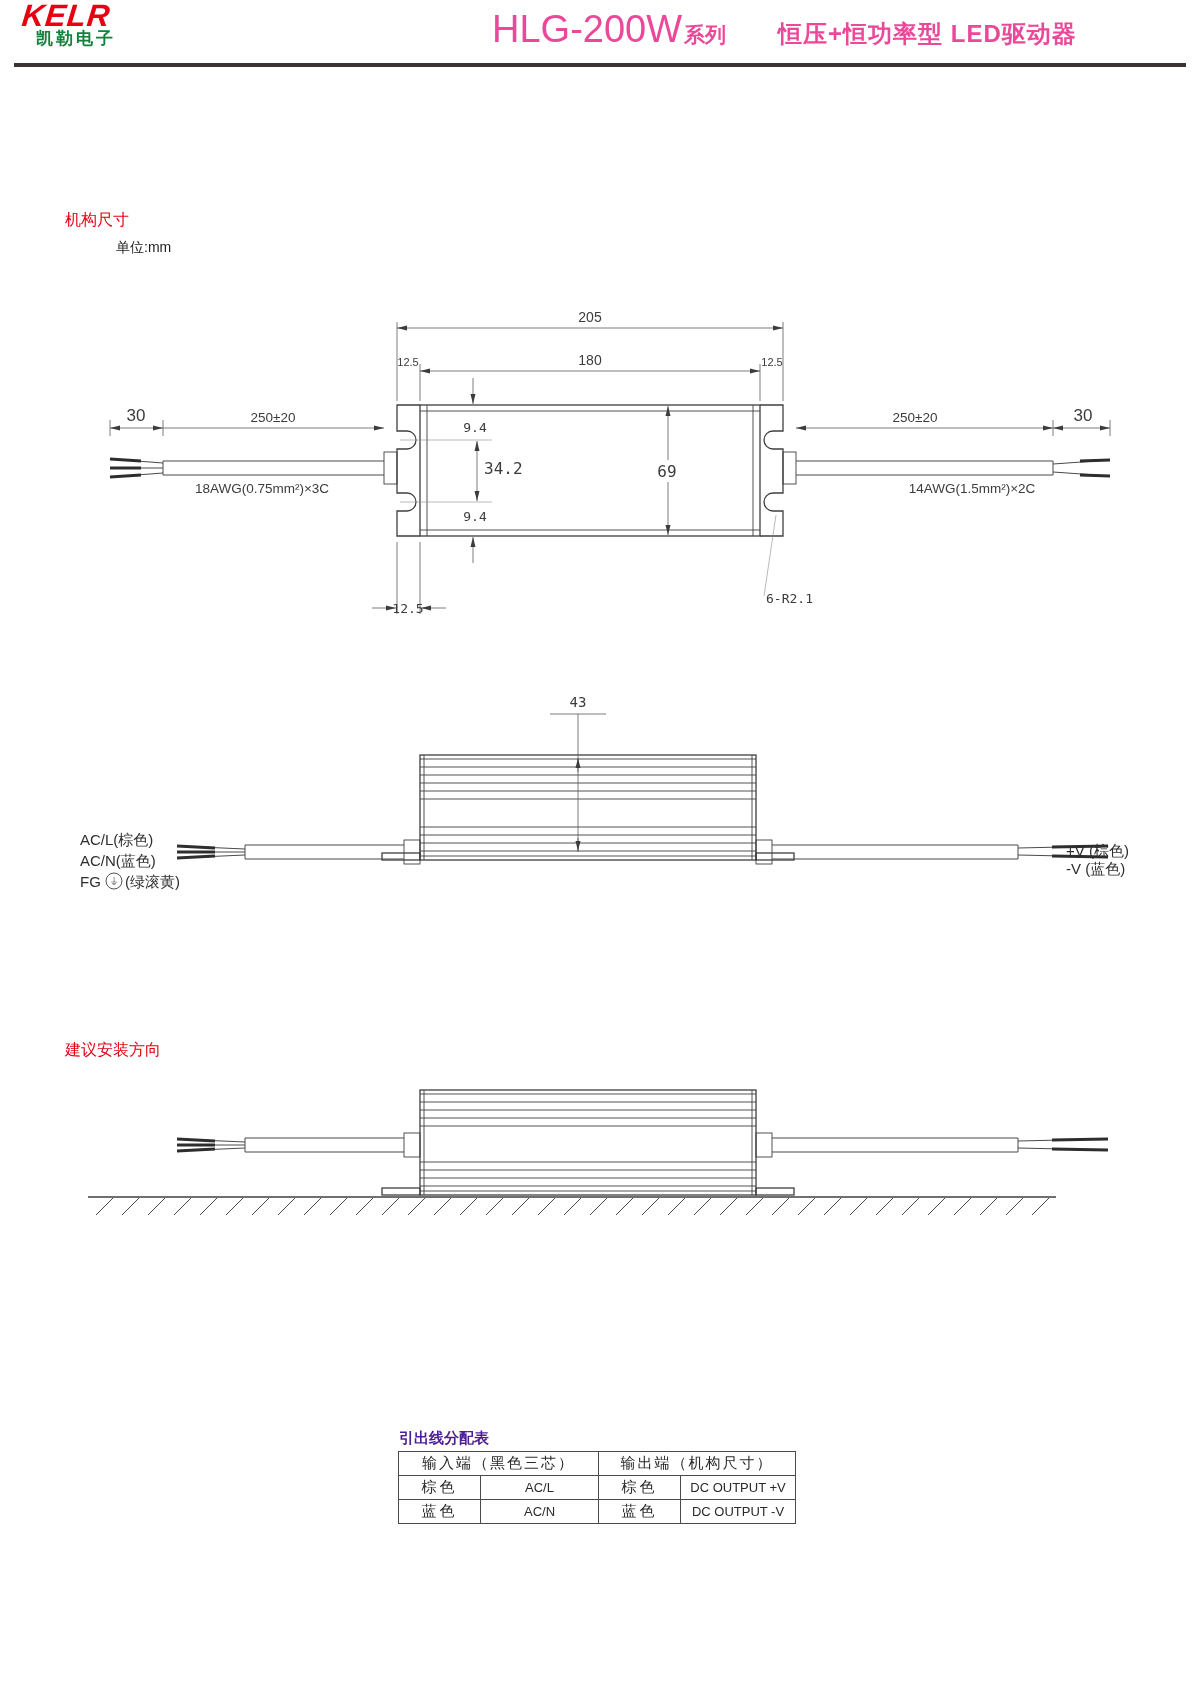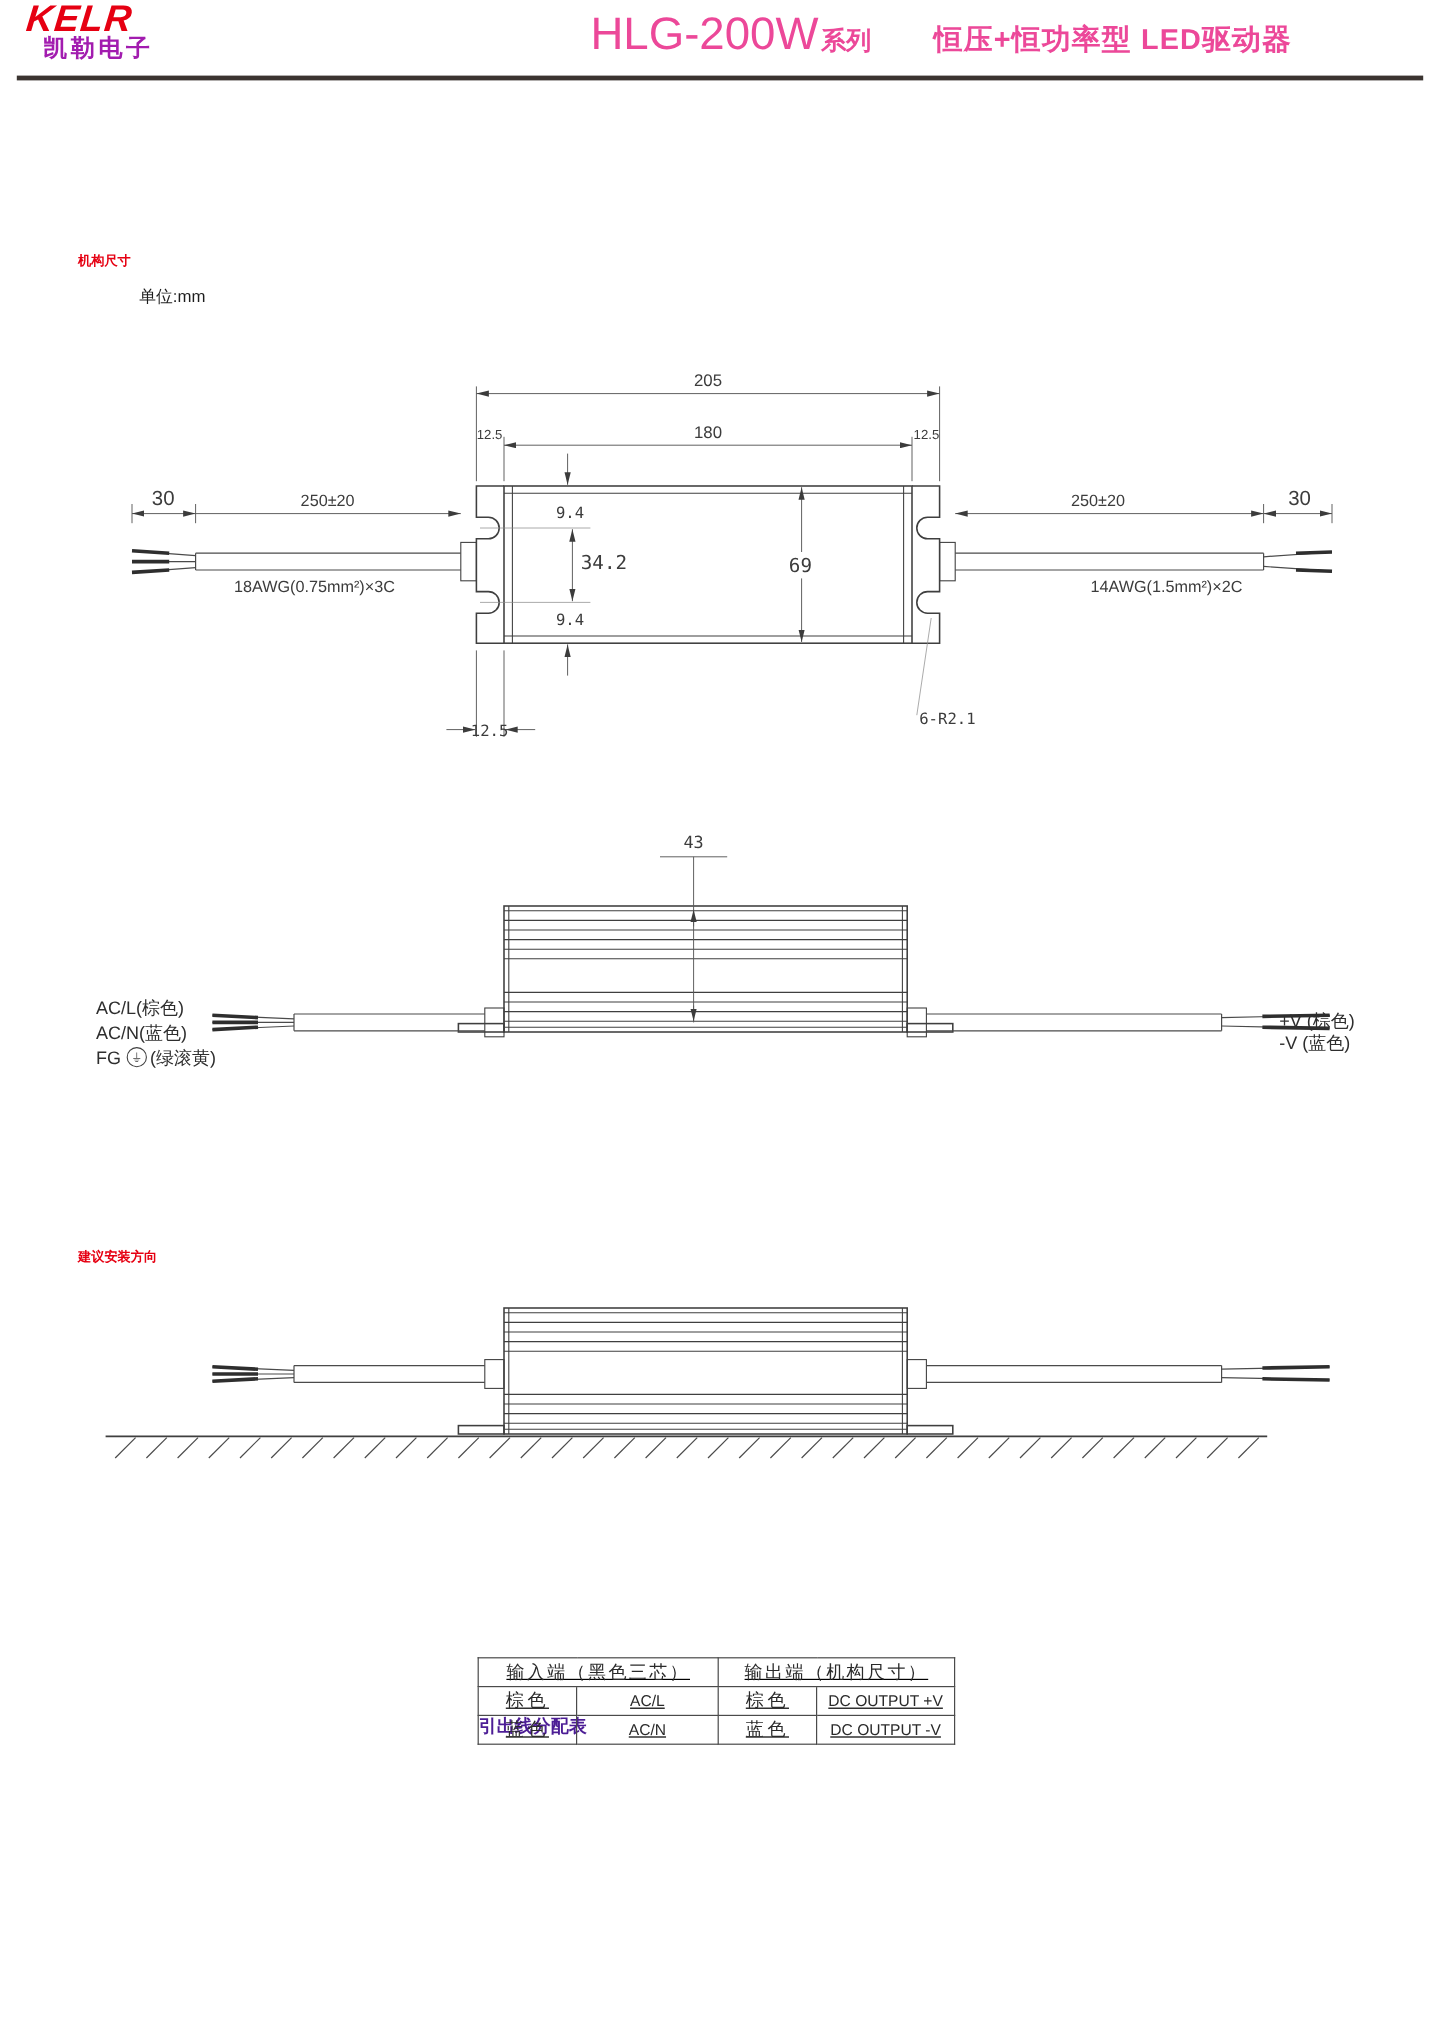--- a/index.html
+++ b/index.html
@@ -2,28 +2,28 @@
 <html><head>
 <meta charset="utf-8">
 <style>
   html,body{margin:0;padding:0;background:#fff;}
   #page{position:relative;width:1200px;height:1695px;background:#fff;overflow:hidden;
         font-family:"Liberation Sans",sans-serif;}
   
   .logo-main{position:absolute;left:22px;top:-2px;font-family:"Liberation Sans",sans-serif;
              font-style:italic;font-weight:900;font-size:31px;color:#e60012;letter-spacing:1px;
              transform:skewX(-6deg);}
-  .logo-sub{position:absolute;left:36px;top:27px;font-weight:bold;font-size:20px;color:#a21caf;
+  .logo-sub{position:absolute;left:36px;top:27px;font-weight:bold;font-size:17px;color:#15803d;
             letter-spacing:3px;}
   .title-block{position:absolute;left:492px;top:8px;display:flex;align-items:baseline;color:#ec4899;}
   .model{font-size:38px;font-weight:400;letter-spacing:0px;}
   .series{font-size:21px;font-weight:bold;margin-left:2px;}
   .subtitle{font-size:24px;font-weight:bold;margin-left:52px;letter-spacing:1px;}
   .rule{position:absolute;left:14px;top:63px;width:1172px;height:4px;background:#3b3430;}
-  .sec-title{position:absolute;font-size:11px;font-weight:bold;color:#e60012;}
+  .sec-title{position:absolute;font-size:16px;font-weight:normal;color:#e60012;}
   #sec1{left:65px;top:210px;}
   #sec2{left:65px;top:1040px;}
   .unit{position:absolute;left:69px;top:239px;font-size:14px;color:#1d1d1d;margin-left:47px;}
   
   #draw{position:absolute;left:0;top:0;}
   .obj{stroke:#3f3f3f;stroke-width:1.3;fill:none;}
   .obj2{stroke:#3f3f3f;stroke-width:0.9;fill:none;}
   .dim{stroke:#5a5a5a;stroke-width:0.8;fill:none;}
   .thin{stroke:#8a8a8a;stroke-width:0.6;fill:none;}
   .wire{stroke:#4a4a4a;stroke-width:1;fill:none;}
@@ -34,21 +34,21 @@
   .d1{font:14px "Liberation Sans",sans-serif;}
   .d2{font:11px "Liberation Sans",sans-serif;}
   .d3{font:17px "Liberation Sans",sans-serif;}
   .d4{font:13.5px "Liberation Sans",sans-serif;}
   .dm{font:13px "DejaVu Sans Mono",monospace;}
   .dmlg{font:16px "DejaVu Sans Mono",monospace;}
   .dm43{font:14px "DejaVu Sans Mono",monospace;}
   .lbl{font:15px "Liberation Sans",sans-serif;fill:#2e2e2e;}
   
   .tbl-title{position:absolute;left:399px;top:1429px;font-size:15px;font-weight:bold;color:#4c1d95;}
-  table.wires{position:absolute;left:398px;top:1381px;border-collapse:collapse;table-layout:fixed;text-decoration:underline;}
+  table.wires{position:absolute;left:398px;top:1451px;border-collapse:collapse;table-layout:fixed;}
   table.wires td,table.wires th{border:1px solid #4a4a4a;height:23px;padding:0;text-align:center;
        font-weight:normal;color:#2a2a2a;white-space:nowrap;overflow:hidden;}
   .cw1{width:82px;} .cw2{width:118px;} .cw3{width:82px;} .cw4{width:115px;}
   .zh{font-size:15px;letter-spacing:3px;}
   .zh-head{font-size:15px;letter-spacing:2px;}
   .lat{font-size:13px;letter-spacing:0px;}
   .gnd-row{font-weight:bold;font-size:14px;letter-spacing:1px;}
   .circle-gnd{display:inline-block;width:15px;height:15px;border:1.2px solid #2a2a2a;border-radius:50%;
       line-height:14px;font-size:10px;text-align:center;letter-spacing:0;vertical-align:-2px;font-weight:normal;}
 </style>

